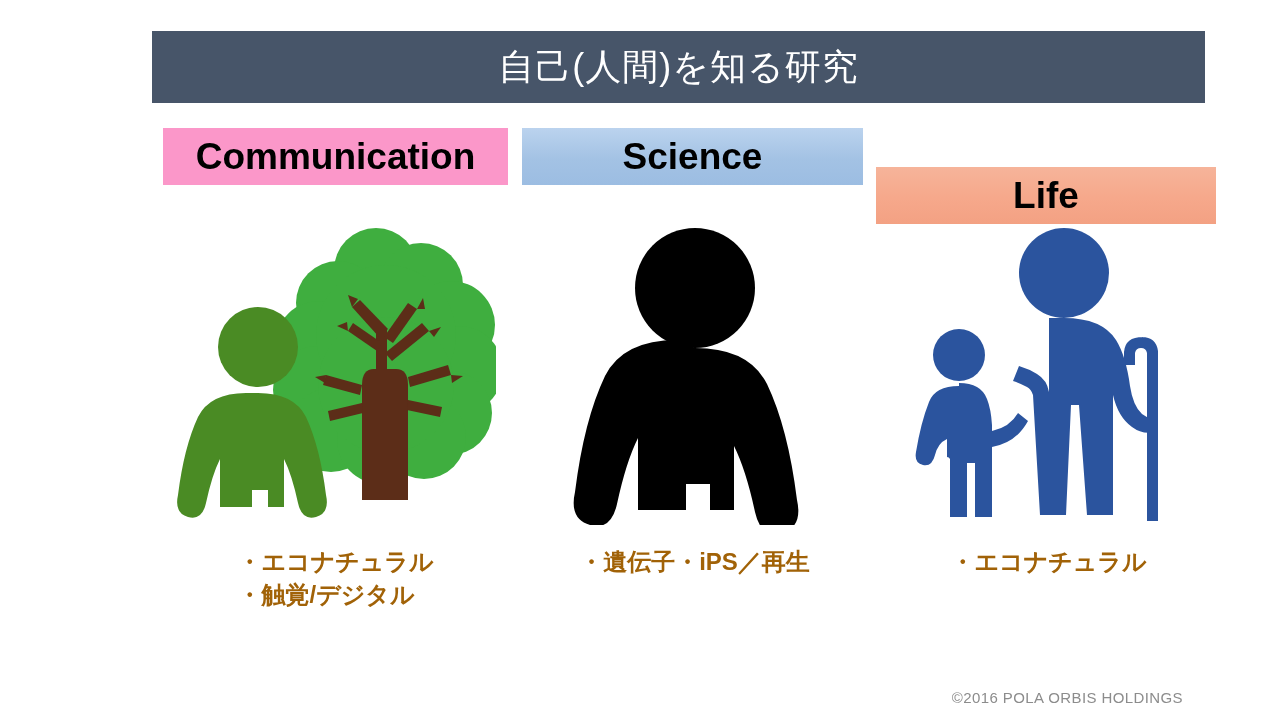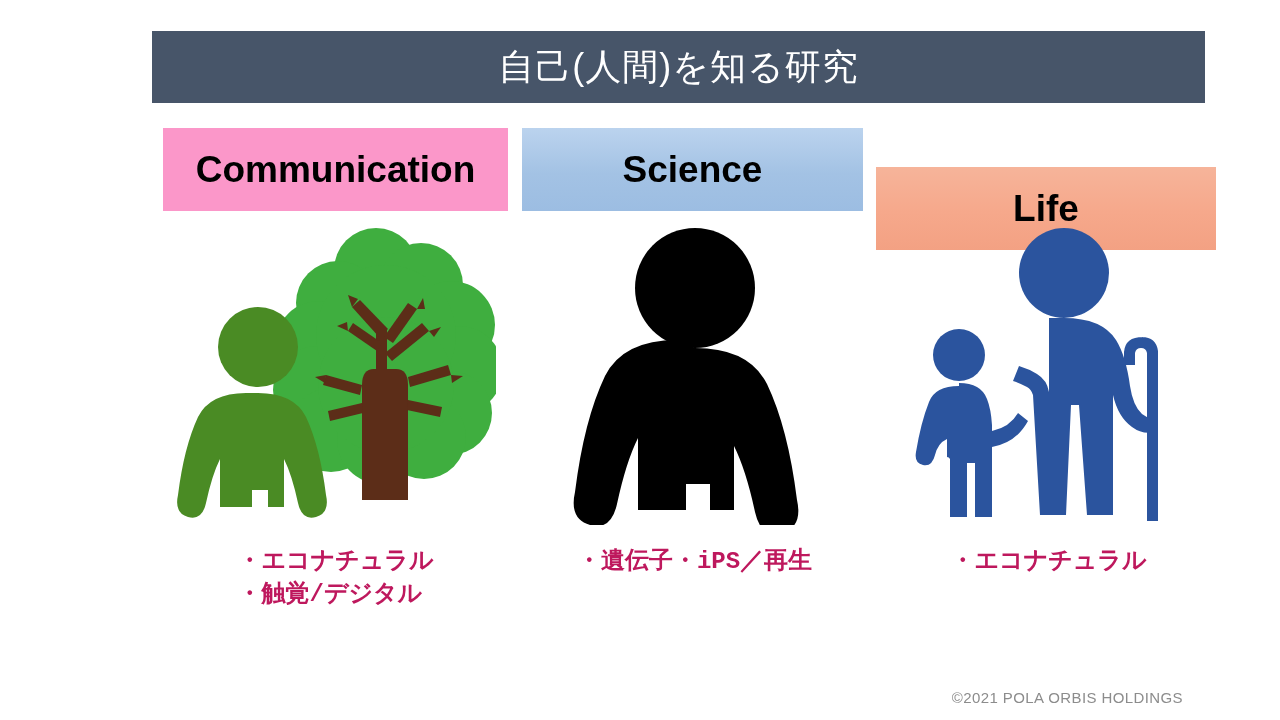--- a/index.html
+++ b/index.html
@@ -32,21 +32,21 @@
     font-size: 36px;
     font-weight: 400;
     letter-spacing: 1px;
     line-height: 1;
   }
 
   
   .cat-bar {
     position: absolute;
     top: 128px;
-    height: 83px;
+    height: 57px;
     display: flex;
     align-items: center;
     justify-content: center;
   }
   .cat-bar .cat-label {
     color: #000000;
     font-size: 37px;
     font-weight: bold;
     line-height: 1;
   }
@@ -83,26 +83,25 @@
   .illustration {
     height: 300px;
     display: flex;
     align-items: flex-end;
     justify-content: center;
   }
 
   .caption {
     margin-top: 20px;
     text-align: left;
-    color: #be185d;
+    color: #a16207;
     font-size: 24px;
     font-weight: bold;
     line-height: 1.38;
     white-space: nowrap;
-    font-family: Liberation Mono, monospace;
   }
   .caption .caption-line { display: block; }
 
   
   #copyright {
     position: absolute;
     left: 0;
     top: 690px;
     width: 1183px;
     text-align: right;
@@ -292,13 +291,13 @@
         </g>
       </g>
     </svg>
   </div>
 
   <div class="caption">
     <span class="caption-line">・エコナチュラル</span>
   </div>
 </div>
 
-<div id="copyright">©2021 POLA ORBIS HOLDINGS</div>
+<div id="copyright">©2016 POLA ORBIS HOLDINGS</div>
 
 </body></html>

